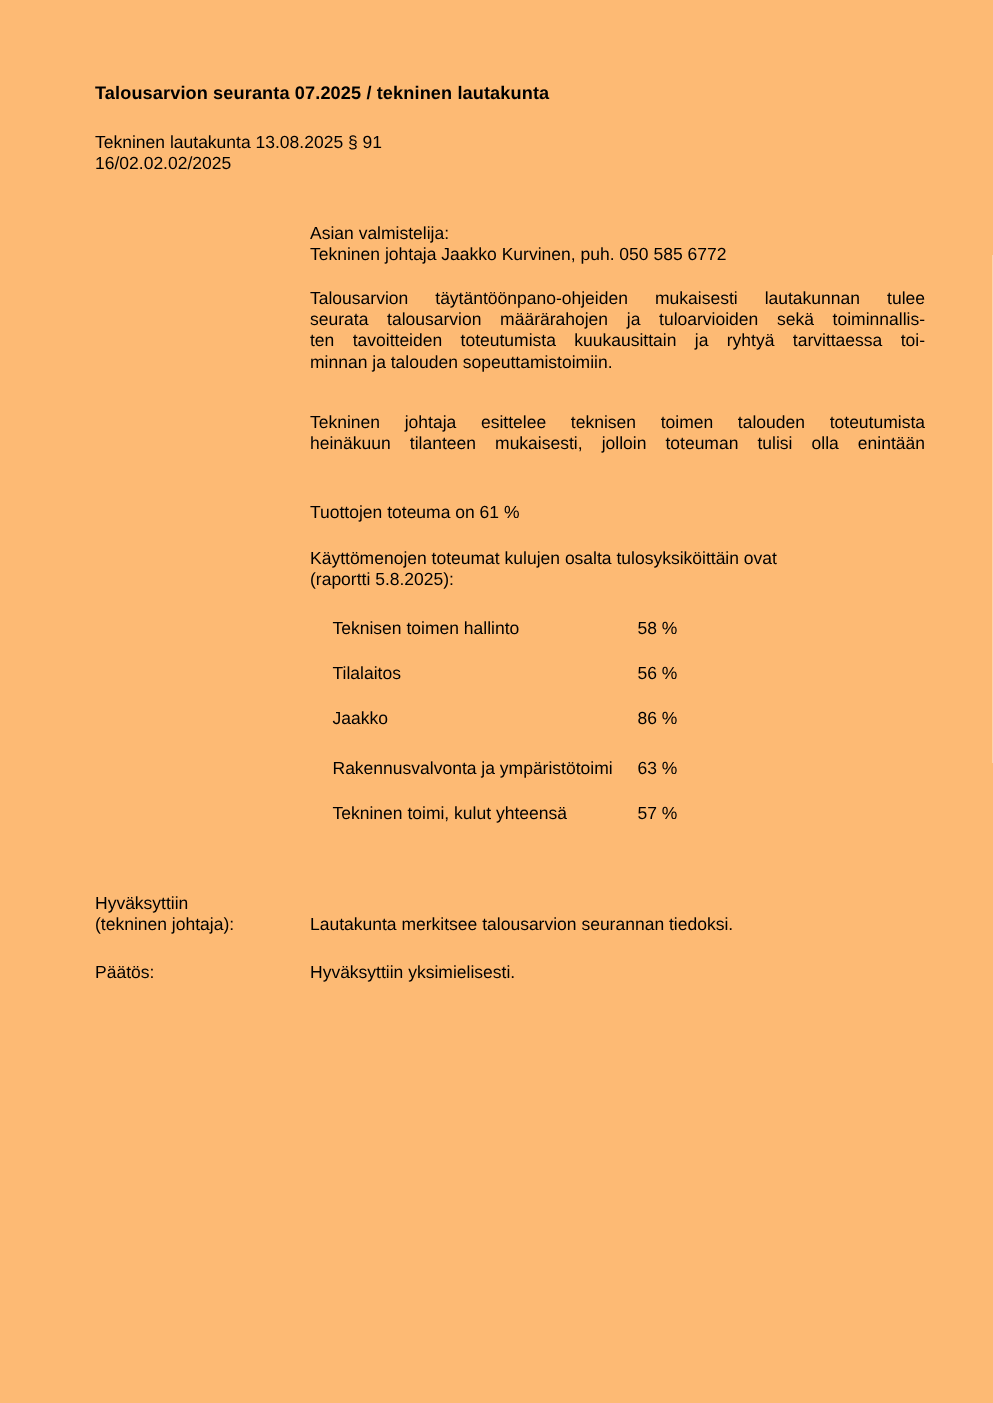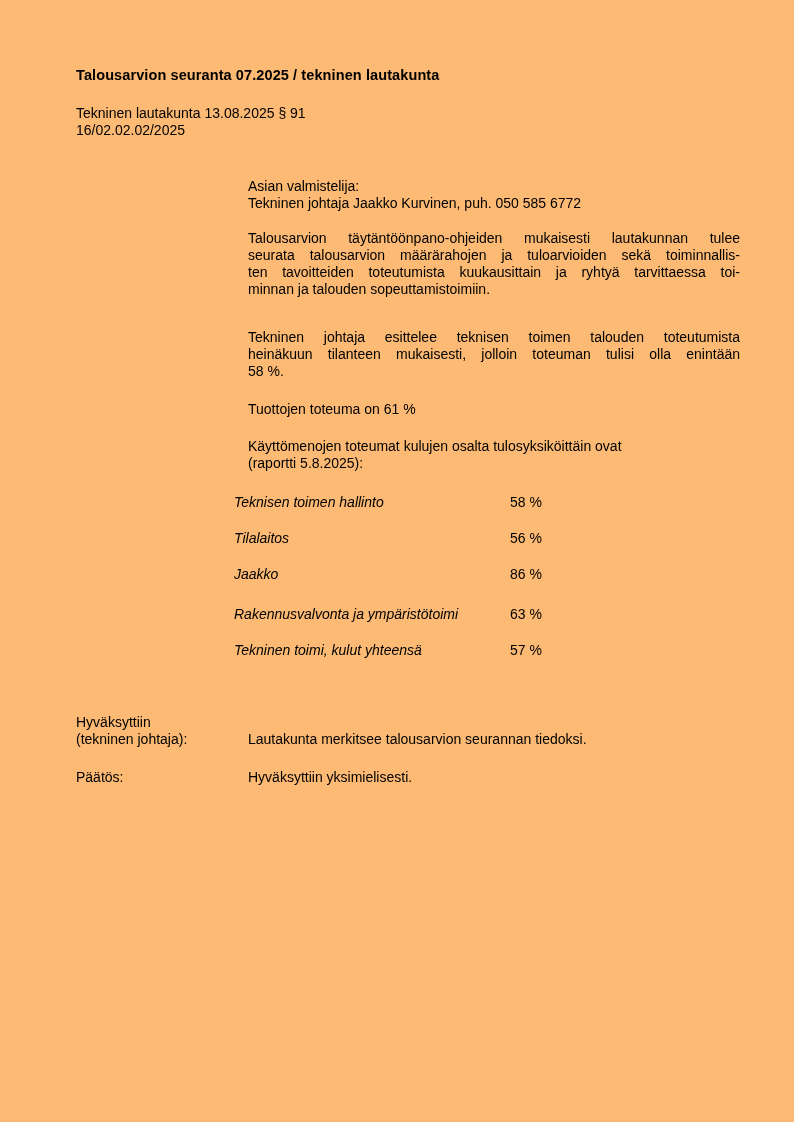--- a/index.html
+++ b/index.html
@@ -28,23 +28,22 @@
   .col-left  { left: 76px; }
   .col-body  { left: 248px; }
   .par { width: 492px; }
   
   .jl {
     text-align: justify;
     text-align-last: justify;
   }
   .unit-row .unit-label {
     position: absolute;
-    left: 234px;
+    left: 266px;
     white-space: nowrap;
-    font-style: italic;
   }
   .unit-row .unit-value {
     position: absolute;
     left: 510px;
     white-space: nowrap;
   }
   .nowrap { white-space: nowrap; }
 </style>
 </head>
 <body>
@@ -62,21 +61,20 @@
   <div class="abs col-body par" style="top: 230px;">
     <div class="jl">Talousarvion täytäntöönpano-ohjeiden mukaisesti lautakunnan tulee</div>
     <div class="jl">seurata talousarvion määrärahojen ja tuloarvioiden sekä toiminnallis-</div>
     <div class="jl">ten tavoitteiden toteutumista kuukausittain ja ryhtyä tarvittaessa toi-</div>
     <div>minnan ja talouden sopeuttamistoimiin.</div>
   </div>
 
   <div class="abs col-body par" style="top: 329px;">
     <div class="jl">Tekninen johtaja esittelee teknisen toimen talouden toteutumista</div>
     <div class="jl">heinäkuun tilanteen mukaisesti, jolloin toteuman tulisi olla enintään</div>
-    <div>58 %.</div>
   </div>
 
   <div class="abs col-body nowrap" style="top: 401px;">Tuottojen toteuma on 61 %</div>
 
   <div class="abs col-body par" style="top: 438px;">
     <div>Käyttömenojen toteumat kulujen osalta tulosyksiköittäin ovat</div>
     <div>(raportti 5.8.2025):</div>
   </div>
 
   <div class="unit-row">

